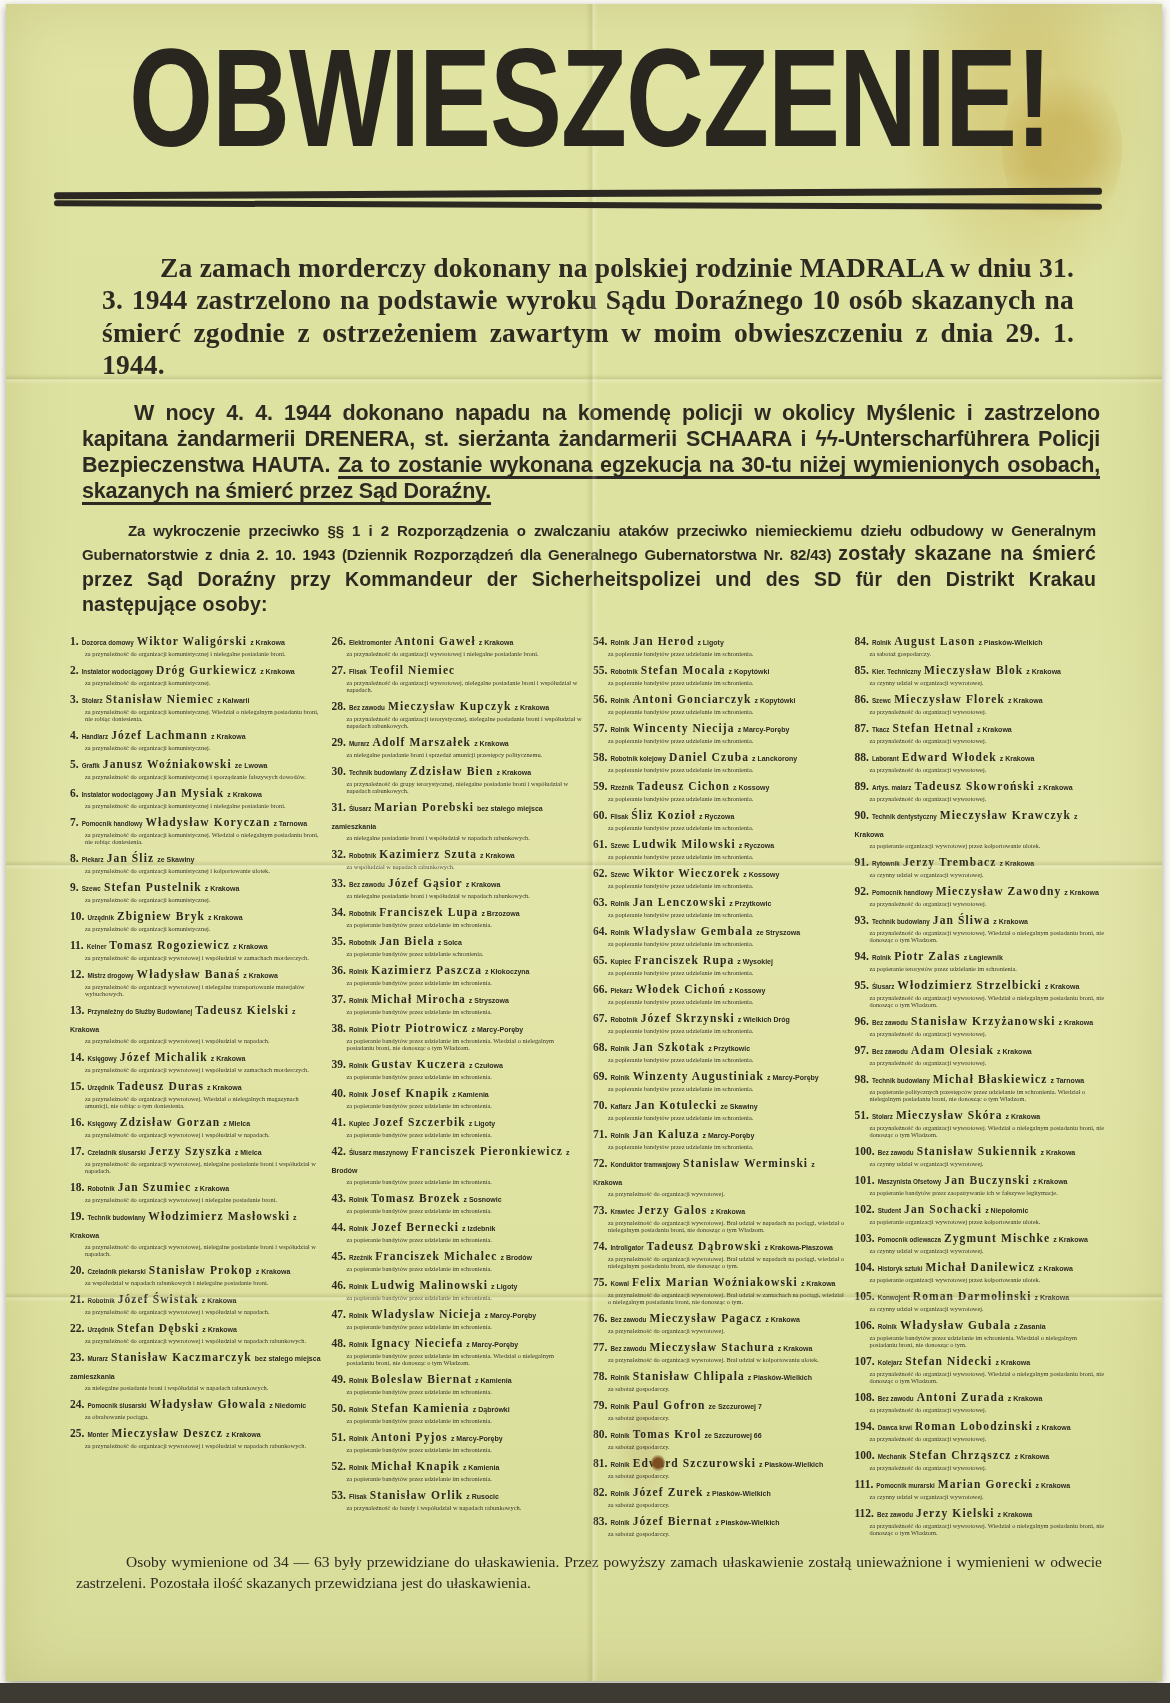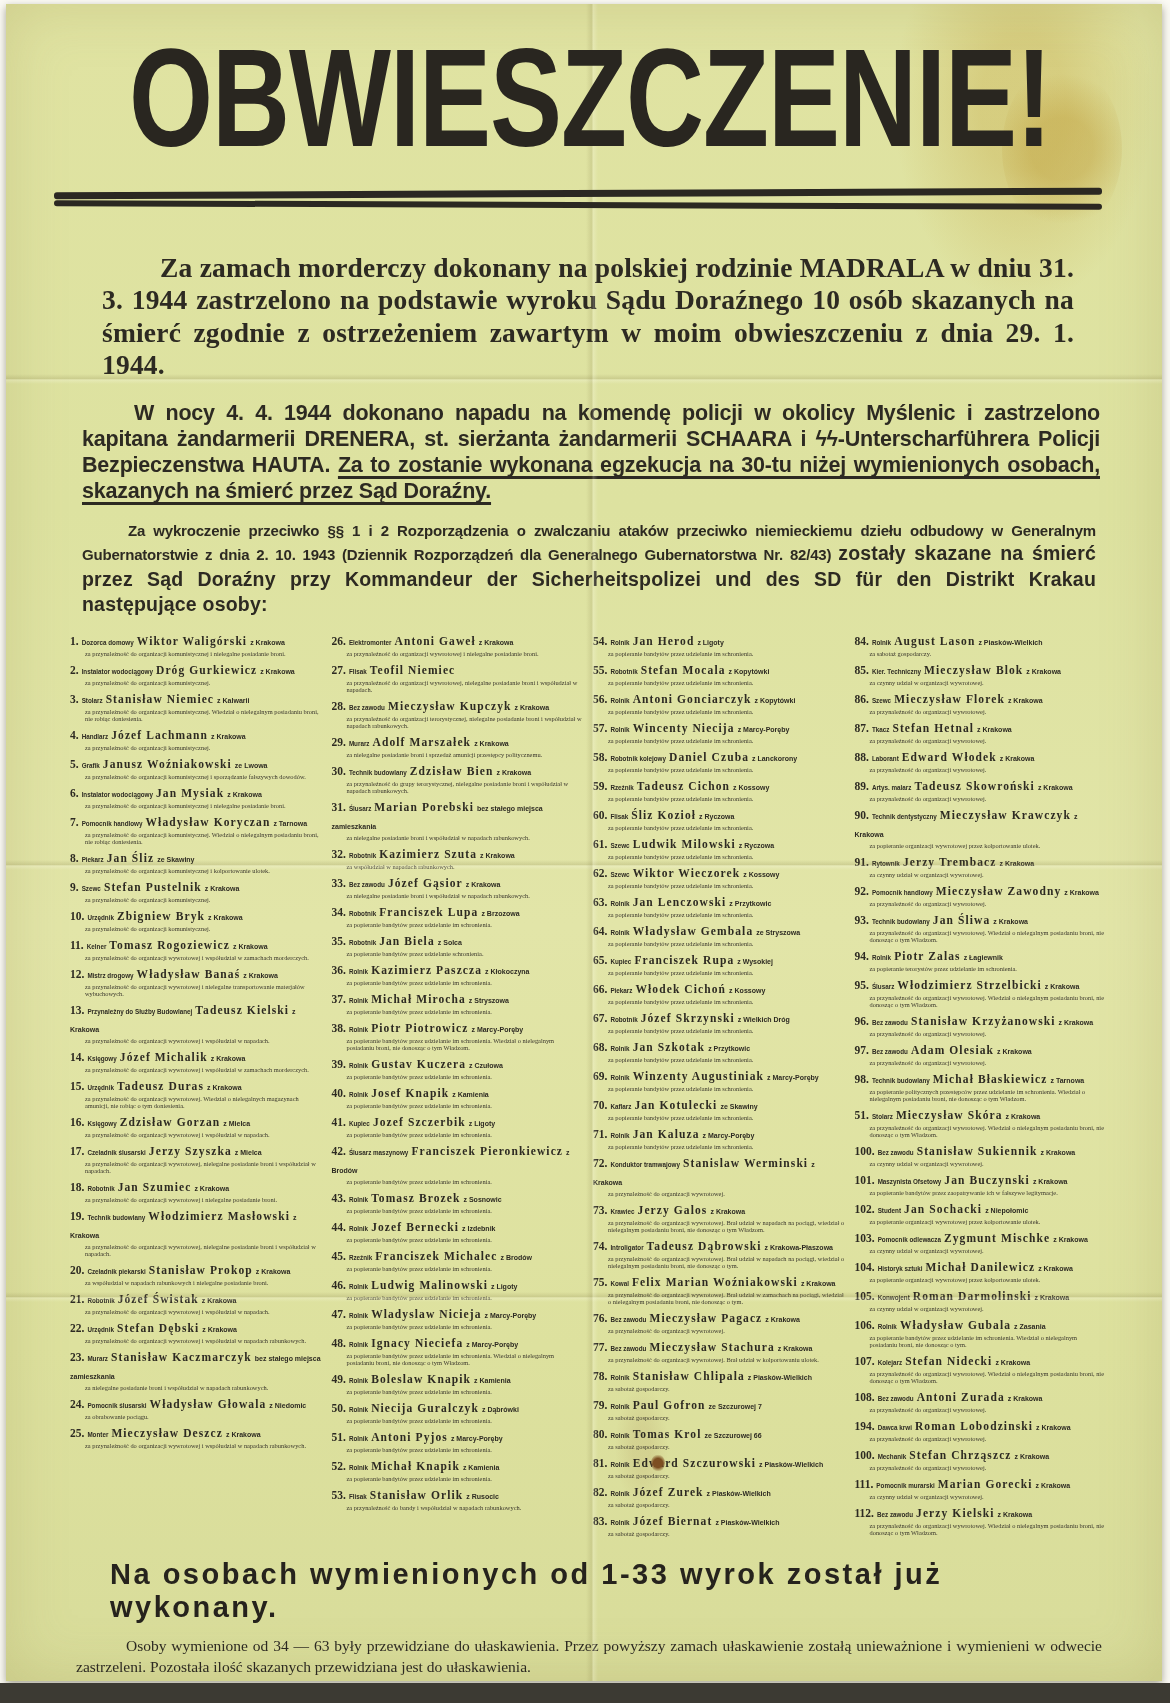--- a/index.html
+++ b/index.html
@@ -268,25 +268,25 @@
           </div>
           <div class="entry">
             <span class="eline"><span class="num">47.</span><span class="occ">Rolnik</span><span class="nm">Wladyslaw Nicieja</span><span class="pl">z Marcy-Poręby</span></span>
             <span class="reason" style="display: block;">za popieranie bandytów przez udzielanie im schronienia.</span>
           </div>
           <div class="entry">
             <span class="eline"><span class="num">48.</span><span class="occ">Rolnik</span><span class="nm">Ignacy Nieciefa</span><span class="pl">z Marcy-Poręby</span></span>
             <span class="reason" style="display: block;">za popieranie bandytów przez udzielanie im schronienia. Wiedział o nielegalnym posiadaniu broni, nie donosząc o tym Władzom.</span>
           </div>
           <div class="entry">
-            <span class="eline"><span class="num">49.</span><span class="occ">Rolnik</span><span class="nm">Boleslaw Knapik</span><span class="pl">z Kamienia</span></span>
-            <span class="reason" style="display: block;">za popieranie bandytów przez udzielanie im schronienia.</span>
-          </div>
-          <div class="entry">
-            <span class="eline"><span class="num">50.</span><span class="occ">Rolnik</span><span class="nm">Niecija Guralczyk</span><span class="pl">z Dąbrówki</span></span>
+            <span class="eline"><span class="num">49.</span><span class="occ">Rolnik</span><span class="nm">Boleslaw Biernat</span><span class="pl">z Kamienia</span></span>
+            <span class="reason" style="display: block;">za popieranie bandytów przez udzielanie im schronienia.</span>
+          </div>
+          <div class="entry">
+            <span class="eline"><span class="num">50.</span><span class="occ">Rolnik</span><span class="nm">Stefan Kamienia</span><span class="pl">z Dąbrówki</span></span>
             <span class="reason" style="display: block;">za popieranie bandytów przez udzielanie im schronienia.</span>
           </div>
           <div class="entry">
             <span class="eline"><span class="num">51.</span><span class="occ">Rolnik</span><span class="nm">Antoni Pyjos</span><span class="pl">z Marcy-Poręby</span></span>
             <span class="reason" style="display: block;">za popieranie bandytów przez udzielanie im schronienia.</span>
           </div>
           <div class="entry">
             <span class="eline"><span class="num">52.</span><span class="occ">Rolnik</span><span class="nm">Michał Knapik</span><span class="pl">z Kamienia</span></span>
             <span class="reason" style="display: block;">za popieranie bandytów przez udzielanie im schronienia.</span>
           </div>
@@ -530,19 +530,18 @@
             <span class="eline"><span class="num">111.</span><span class="occ">Pomocnik murarski</span><span class="nm">Marian Gorecki</span><span class="pl">z Krakowa</span></span>
             <span class="reason" style="display: block;">za czynny udział w organizacji wywrotowej.</span>
           </div>
           <div class="entry">
             <span class="eline"><span class="num">112.</span><span class="occ">Bez zawodu</span><span class="nm">Jerzy Kielski</span><span class="pl">z Krakowa</span></span>
             <span class="reason" style="display: block;">za przynależność do organizacji wywrotowej. Wiedział o nielegalnym posiadaniu broni, nie donosząc o tym Władzom.</span>
           </div>
         </div>
     </div>
 
-    <div class="executed">Na osobach wymienionych od 1-33 wyrok został już wykonany.</div>
 
     <p class="b1">Osoby wymienione od 34 — 63 były przewidziane do ułaskawienia. Przez powyższy zamach ułaskawienie zostałą unieważnione i wymienieni w odwecie zastrzeleni. Pozostała ilość skazanych przewidziana jest do ułaskawienia.</p>
 
   </div>
   <div class="bottom-band"></div>
 </div>
 
 </body></html>

